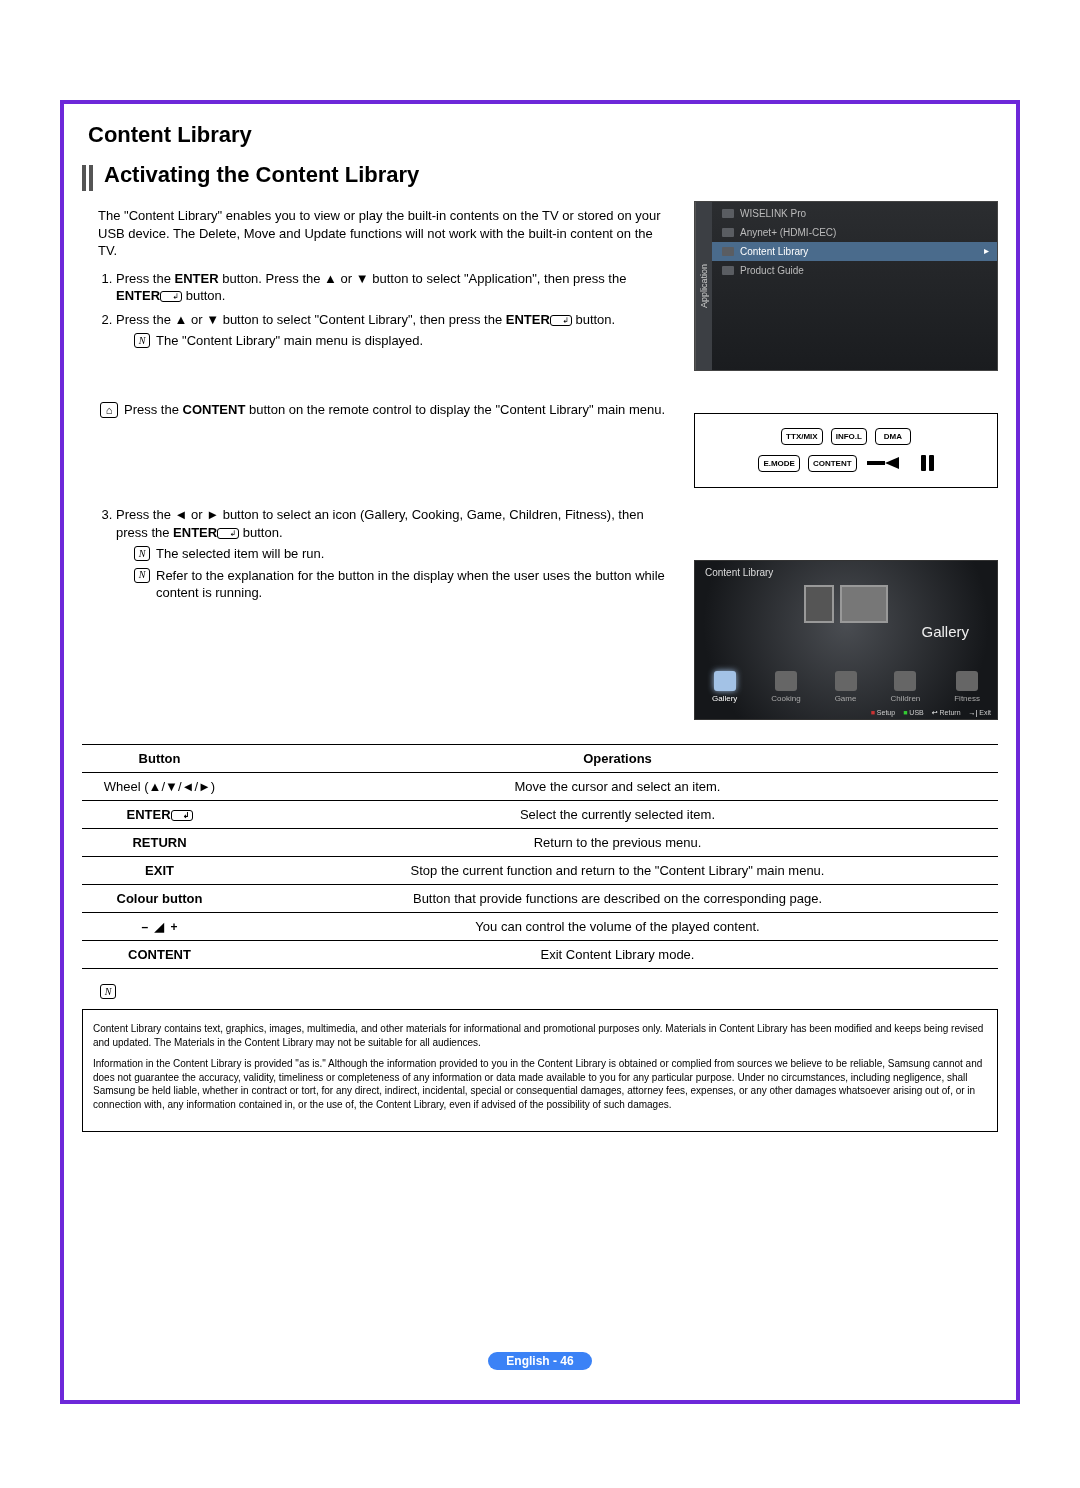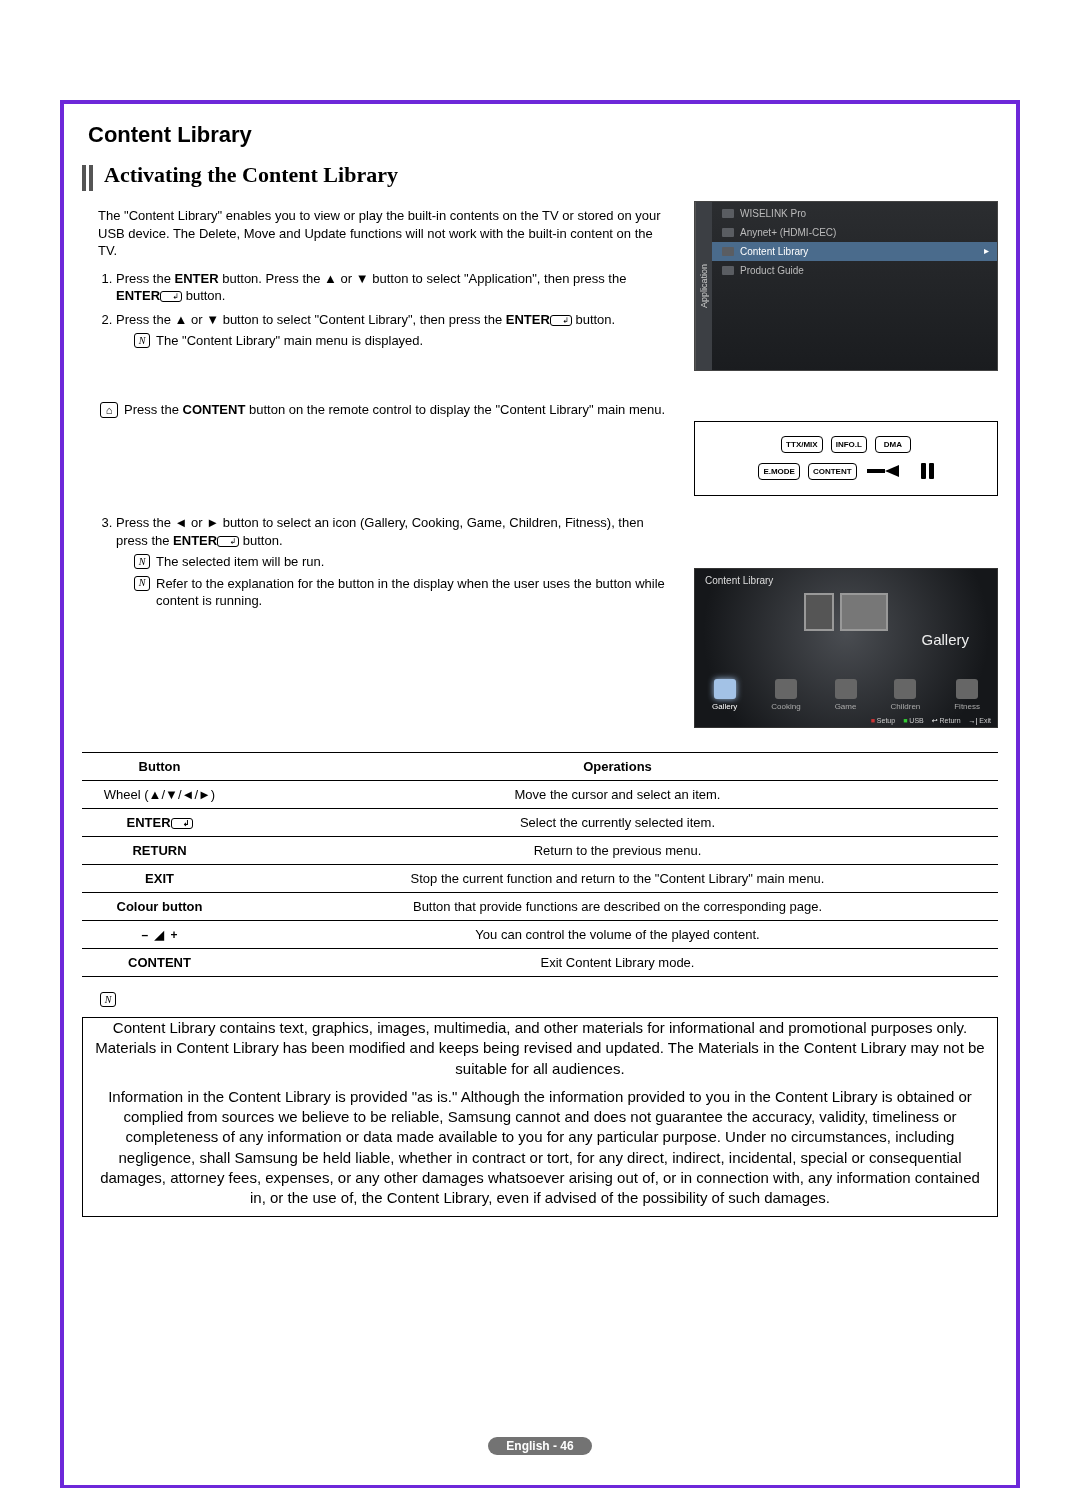--- a/index.html
+++ b/index.html
@@ -36,21 +36,20 @@
   }
   .side-bar {
     width: 4px;
     background: #555;
     margin-right: 3px;
     height: 26px;
   }
   .subsection-title {
     font-size: 22px;
     font-weight: bold;
-    font-family: Liberation Serif, serif;
   }
   .two-col {
     display: flex;
     gap: 20px;
   }
   .left-col { flex: 1; }
   .right-col { width: 304px; }
   .intro { margin: 6px 0 10px 16px; line-height: 1.35; }
   ol.steps { margin-left: 34px; }
   ol.steps li { margin-bottom: 6px; line-height: 1.35; }
@@ -138,21 +137,21 @@
   .osd-row.sel::after {
     content: "▸";
     position: absolute;
     right: 8px;
     top: 3px;
     font-size: 10px;
   }
   .remote-box {
     border: 1px solid #000;
     padding: 14px 22px;
-    margin-top: 24px;
+    margin-top: 16px;
     display: flex;
     flex-direction: column;
     gap: 8px;
     align-items: center;
   }
   .btn-row { display: flex; gap: 8px; align-items: center; }
   .rc-btn {
     border: 1.5px solid #000;
     border-radius: 4px;
     font-size: 8px;
@@ -248,34 +247,33 @@
   table.ops td.k { text-align: center; font-weight: bold; }
   table.ops td.k.nb { font-weight: normal; }
   .bottom-note {
     display: flex;
     gap: 6px;
     margin: 14px 0 10px 18px;
     line-height: 1.35;
   }
   .disclaimer-box {
     border: 1px solid #000;
-    padding: 0 10px;
+    padding: 12px 10px;
     line-height: 1.35;
-    font-size: 15px;
-    text-align: center;
+    font-size: 10px;
   }
   .disclaimer-box p { margin-bottom: 8px; }
   .footer {
     text-align: center;
     margin-top: 220px;
     font-size: 12px;
   }
   .footer-pill {
     display: inline-block;
-    background: #737373;
+    background: #3b82f6;
     color: #fff;
     border-radius: 10px;
     padding: 2px 18px;
     font-weight: bold;
   }
 </style>
 </head>
 <body>
 
 <div class="page-border">

